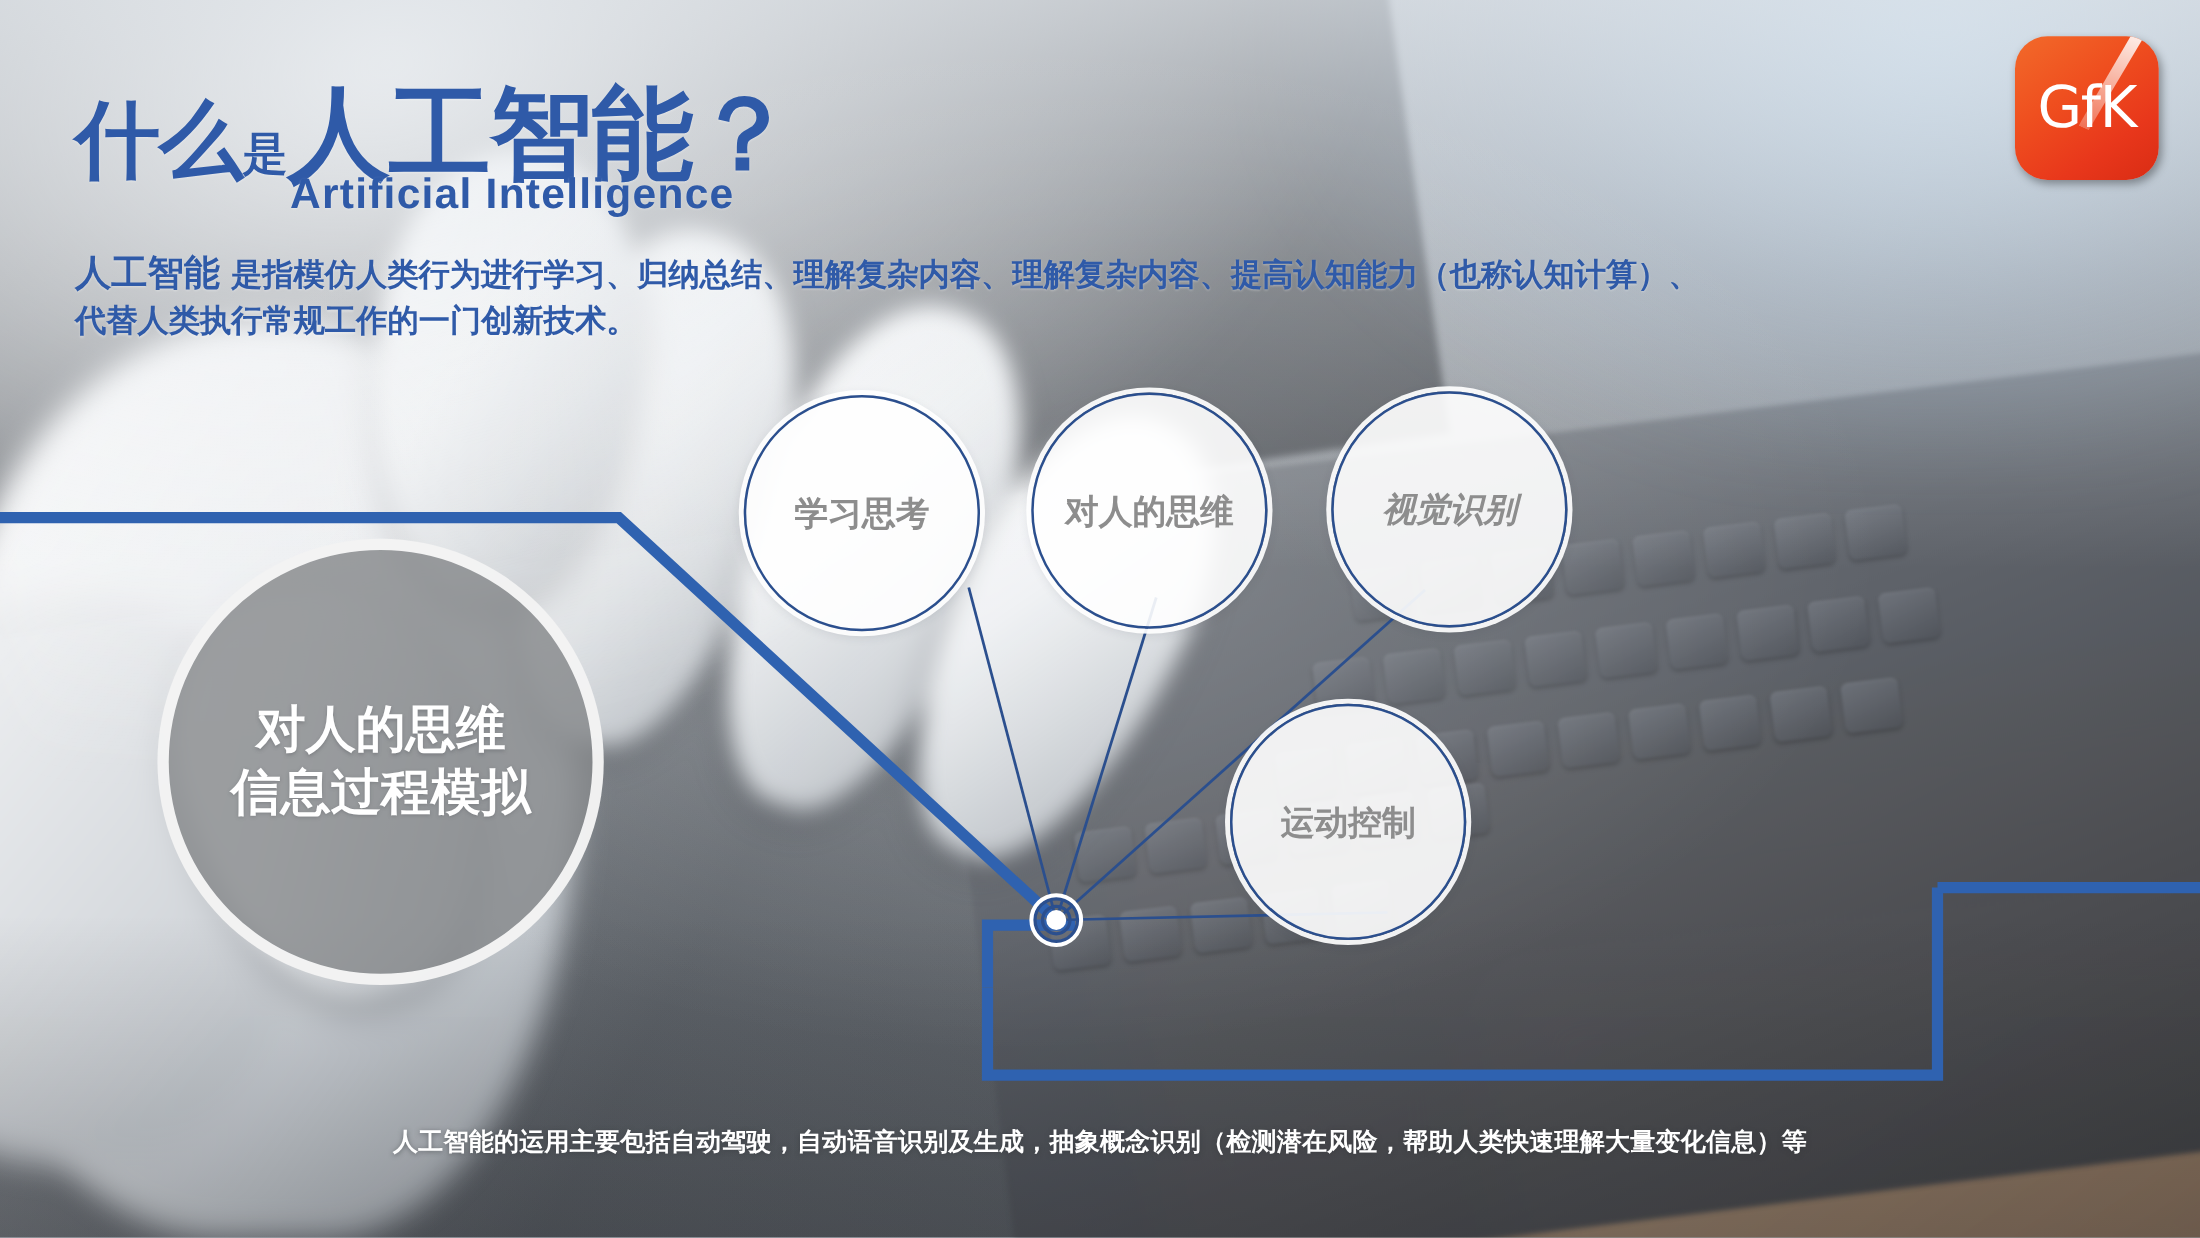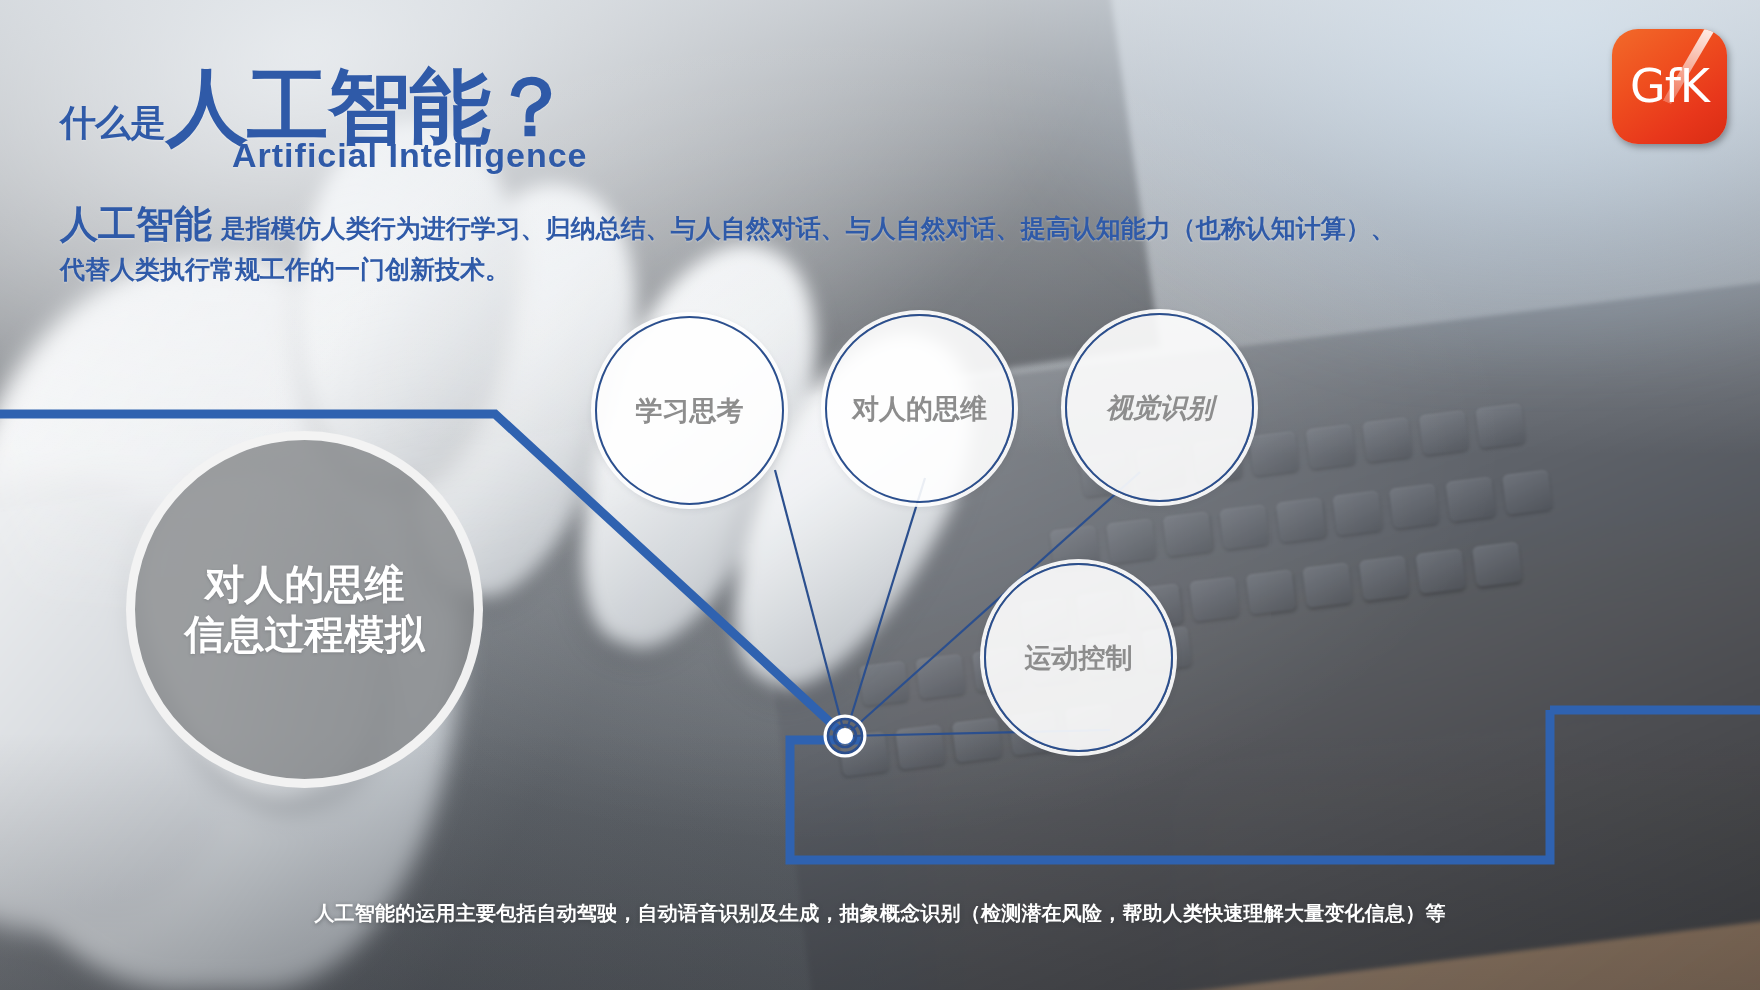--- a/index.html
+++ b/index.html
@@ -114,21 +114,21 @@
     letter-spacing:-1px;
   }
 
   
   .title{
     position:absolute; left:60px; top:53px;
     color:#2f5aa8; white-space:nowrap;
     text-shadow:0 1px 2px rgba(255,255,255,.35);
   }
   .title .small{
-    font-size:36px; font-weight:bold; letter-spacing:-1px;
+    font-size:68px; font-weight:bold; letter-spacing:-1px;
     font-family:"DejaVu Sans","Liberation Sans",sans-serif;
   }
   .title .tiny{
     font-size:36px; font-weight:bold;
     font-family:"DejaVu Sans","Liberation Sans",sans-serif;
   }
   .title .big{
     font-size:82px; font-weight:bold; letter-spacing:-1px;
     font-family:"DejaVu Sans","Liberation Sans",sans-serif;
     margin-top:37px;
@@ -140,21 +140,21 @@
     text-shadow:0 1px 2px rgba(255,255,255,.3);
   }
 
   .lede{
     position:absolute; left:60px; top:198px; width:1560px;
     color:#2f5aa8; line-height:1.42;
     font-family:"DejaVu Sans","Liberation Sans",sans-serif;
     font-weight:bold; font-size:25px;
     text-shadow:0 1px 2px rgba(255,255,255,.35);
   }
-  .lede .kw{ font-size:38px; font-weight:bold; }
+  .lede .kw{ font-size:29px; font-weight:bold; }
 
   
   svg.wires{ position:absolute; inset:0; width:1760px; height:990px; }
 
   
   .node{
     position:absolute; border-radius:50%;
     display:flex; align-items:center; justify-content:center;
     text-align:center;
   }
@@ -263,21 +263,21 @@
     <div class="streak"></div>
     <div class="txt">GfK</div>
   </div>
 
   <div class="title">
     <span class="small">什么</span><span class="tiny">是</span><span class="big">人工智能？</span>
   </div>
   <div class="subtitle">Artificial  Intelligence</div>
 
   <div class="lede">
-    <span class="kw">人工智能</span><span> 是指模仿人类行为进行学习、归纳总结、与人自然对话、与人自然对话、提高认知能力（也称认知计算）、</span><br>
+    <span class="kw">人工智能</span><span> 是指模仿人类行为进行学习、归纳总结、理解复杂内容、理解复杂内容、提高认知能力（也称认知计算）、</span><br>
     <span>代替人类执行常规工作的一门创新技术。</span>
   </div>
 
   <svg class="wires" viewBox="0 0 1760 990">
 
     <polyline points="0,414 495,414 845,736" fill="none" stroke="#2f62b0" stroke-width="9"></polyline>
     <polyline points="790,790 790,860 1550,860 1550,710" fill="none" stroke="#2f62b0" stroke-width="9"></polyline>
     <polyline points="790,790 790,740 860,740" fill="none" stroke="#2f62b0" stroke-width="9"></polyline>
     <line x1="1550" y1="710" x2="1760" y2="710" stroke="#2f62b0" stroke-width="9"></line>
 

